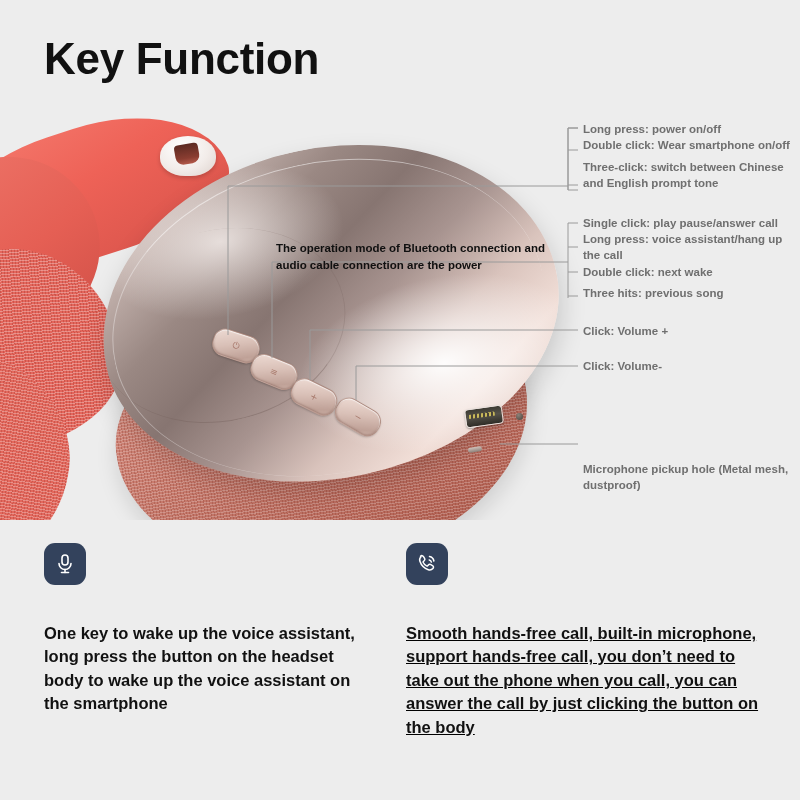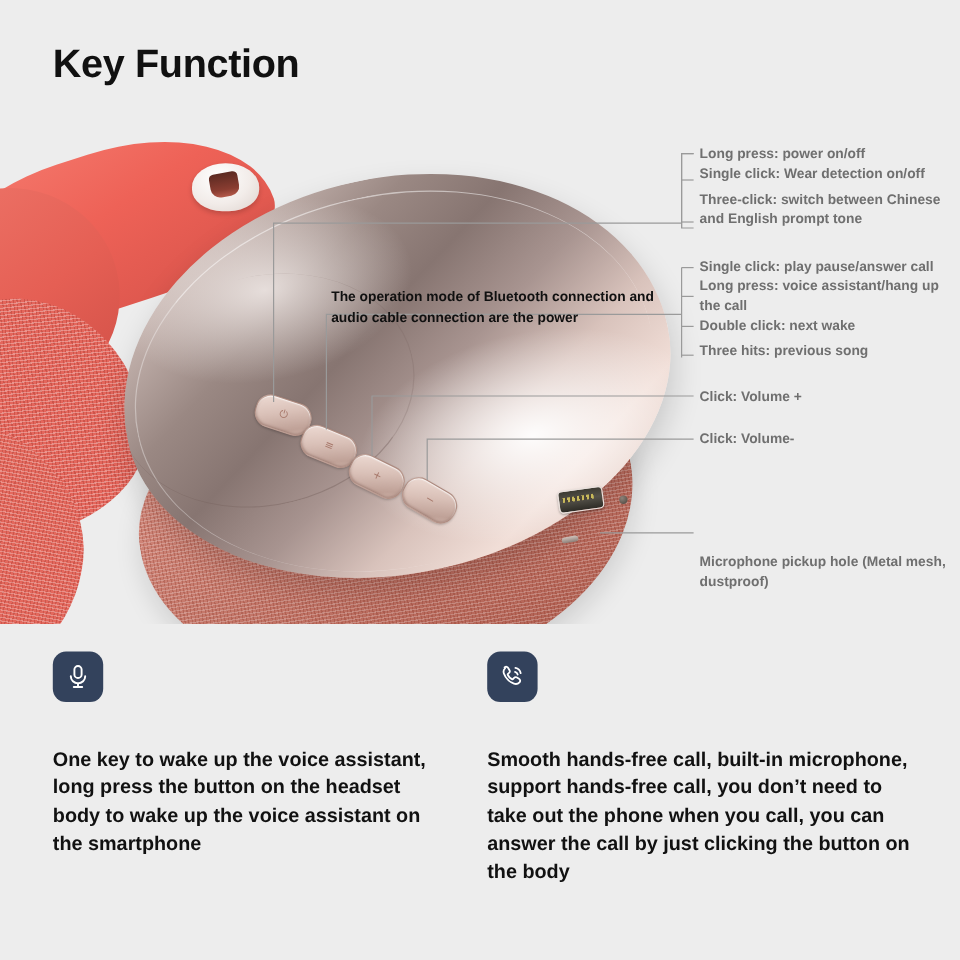--- a/index.html
+++ b/index.html
@@ -13,21 +13,21 @@
     font-family: "Liberation Sans", sans-serif;
     overflow: hidden;
     position: relative;
   }
 
   
   #page-title {
     position: absolute;
     left: 44px;
     top: 34px;
-    font-size: 33px;
+    font-size: 44px;
     font-weight: bold;
     color: #111111;
     letter-spacing: -0.3px;
   }
 
   
   #product-stage {
     position: absolute;
     left: 0;
     top: 100px;
@@ -284,21 +284,21 @@
     color: #101010;
     line-height: 1.45;
   }
 
   
   .feature {
     position: absolute;
     width: 330px;
   }
   #feature-0 { left: 44px; top: 543px; }
-  #feature-1 { left: 406px; top: 543px; width: 360px; }
+  #feature-1 { left: 406px; top: 543px; width: 360px; text-decoration: underline; }
 
   .feature-badge {
     width: 42px;
     height: 42px;
     border-radius: 11px;
     background: #33425c;
     display: flex;
     align-items: center;
     justify-content: center;
   }
@@ -368,21 +368,21 @@
   <line x1="568" y1="296" x2="578" y2="296"></line>
 
   <path d="M 310 380 L 310 330 L 578 330"></path>
 
   <path d="M 356 400 L 356 366 L 578 366"></path>
 
   <path d="M 500 444 L 578 444"></path>
 </svg>
 
 <div class="anno" id="anno-0">Long press: power on/off</div>
-<div class="anno" id="anno-1">Single click: Wear detection on/off</div>
+<div class="anno" id="anno-1">Double click: Wear smartphone on/off</div>
 <div class="anno" id="anno-2">Three-click: switch between Chinese and English prompt tone</div>
 <div class="anno" id="anno-3">Single click: play pause/answer call</div>
 <div class="anno" id="anno-4">Long press: voice assistant/hang up the call</div>
 <div class="anno" id="anno-5">Double click: next wake</div>
 <div class="anno" id="anno-6">Three hits: previous song</div>
 <div class="anno" id="anno-7">Click: Volume +</div>
 <div class="anno" id="anno-8">Click: Volume-</div>
 <div class="anno" id="anno-9">Microphone pickup hole (Metal mesh, dustproof)</div>
 
 <div id="callout-bluetooth">The operation mode of Bluetooth connection and audio cable connection are the power</div>

